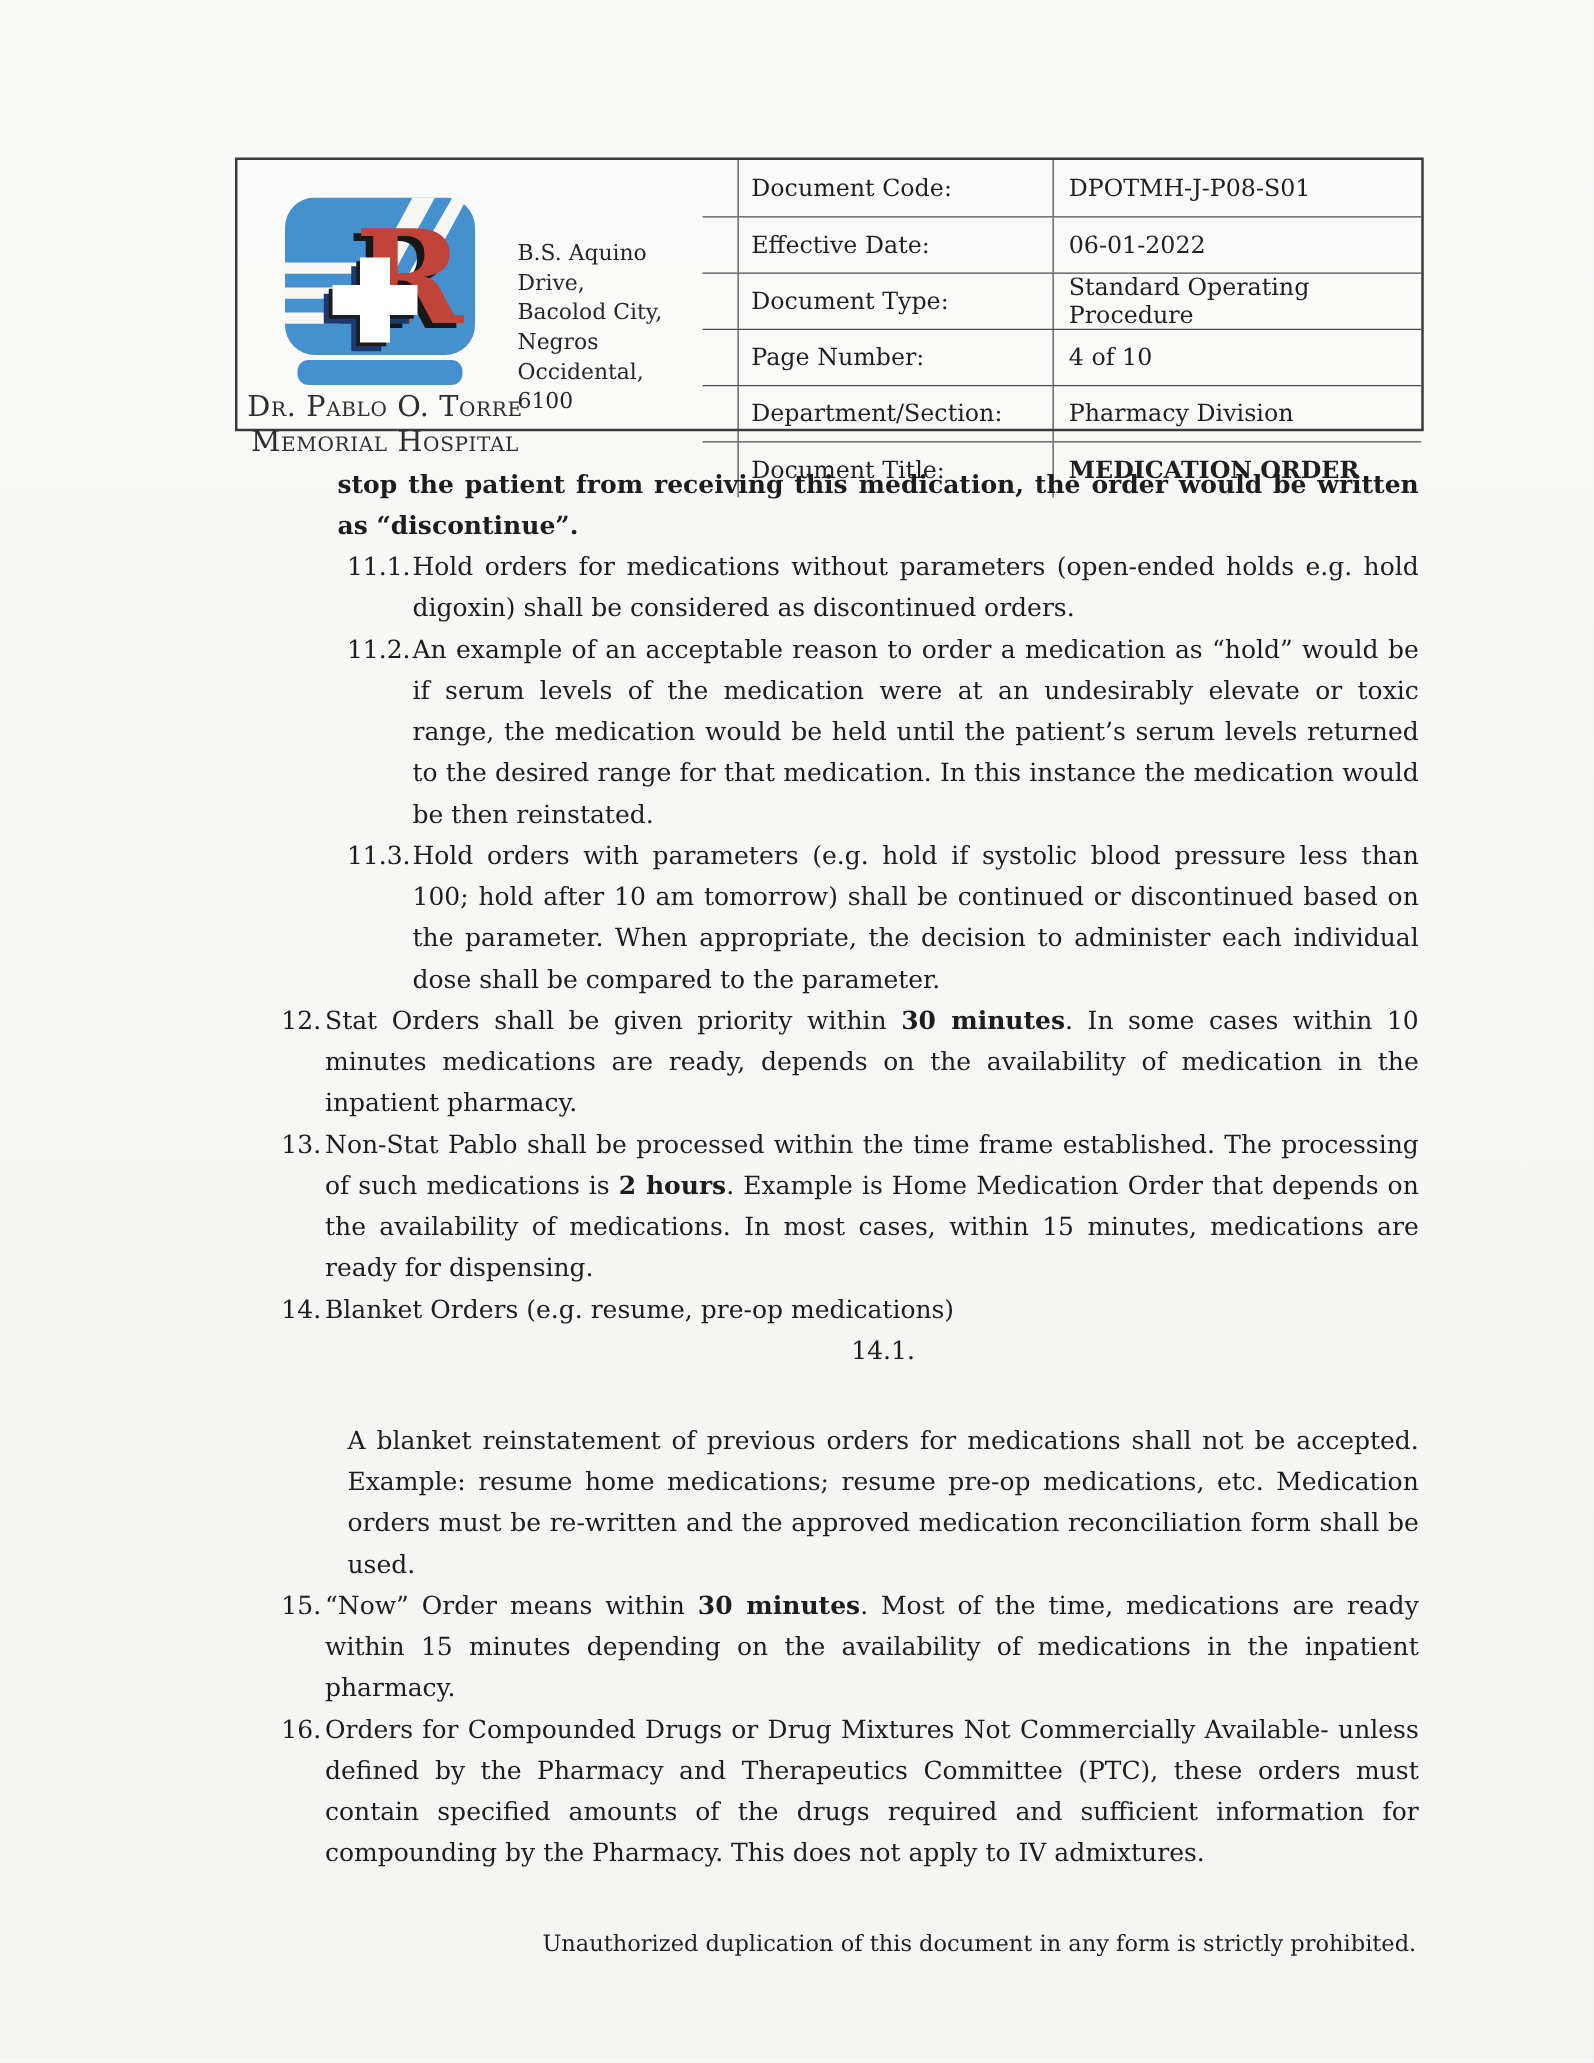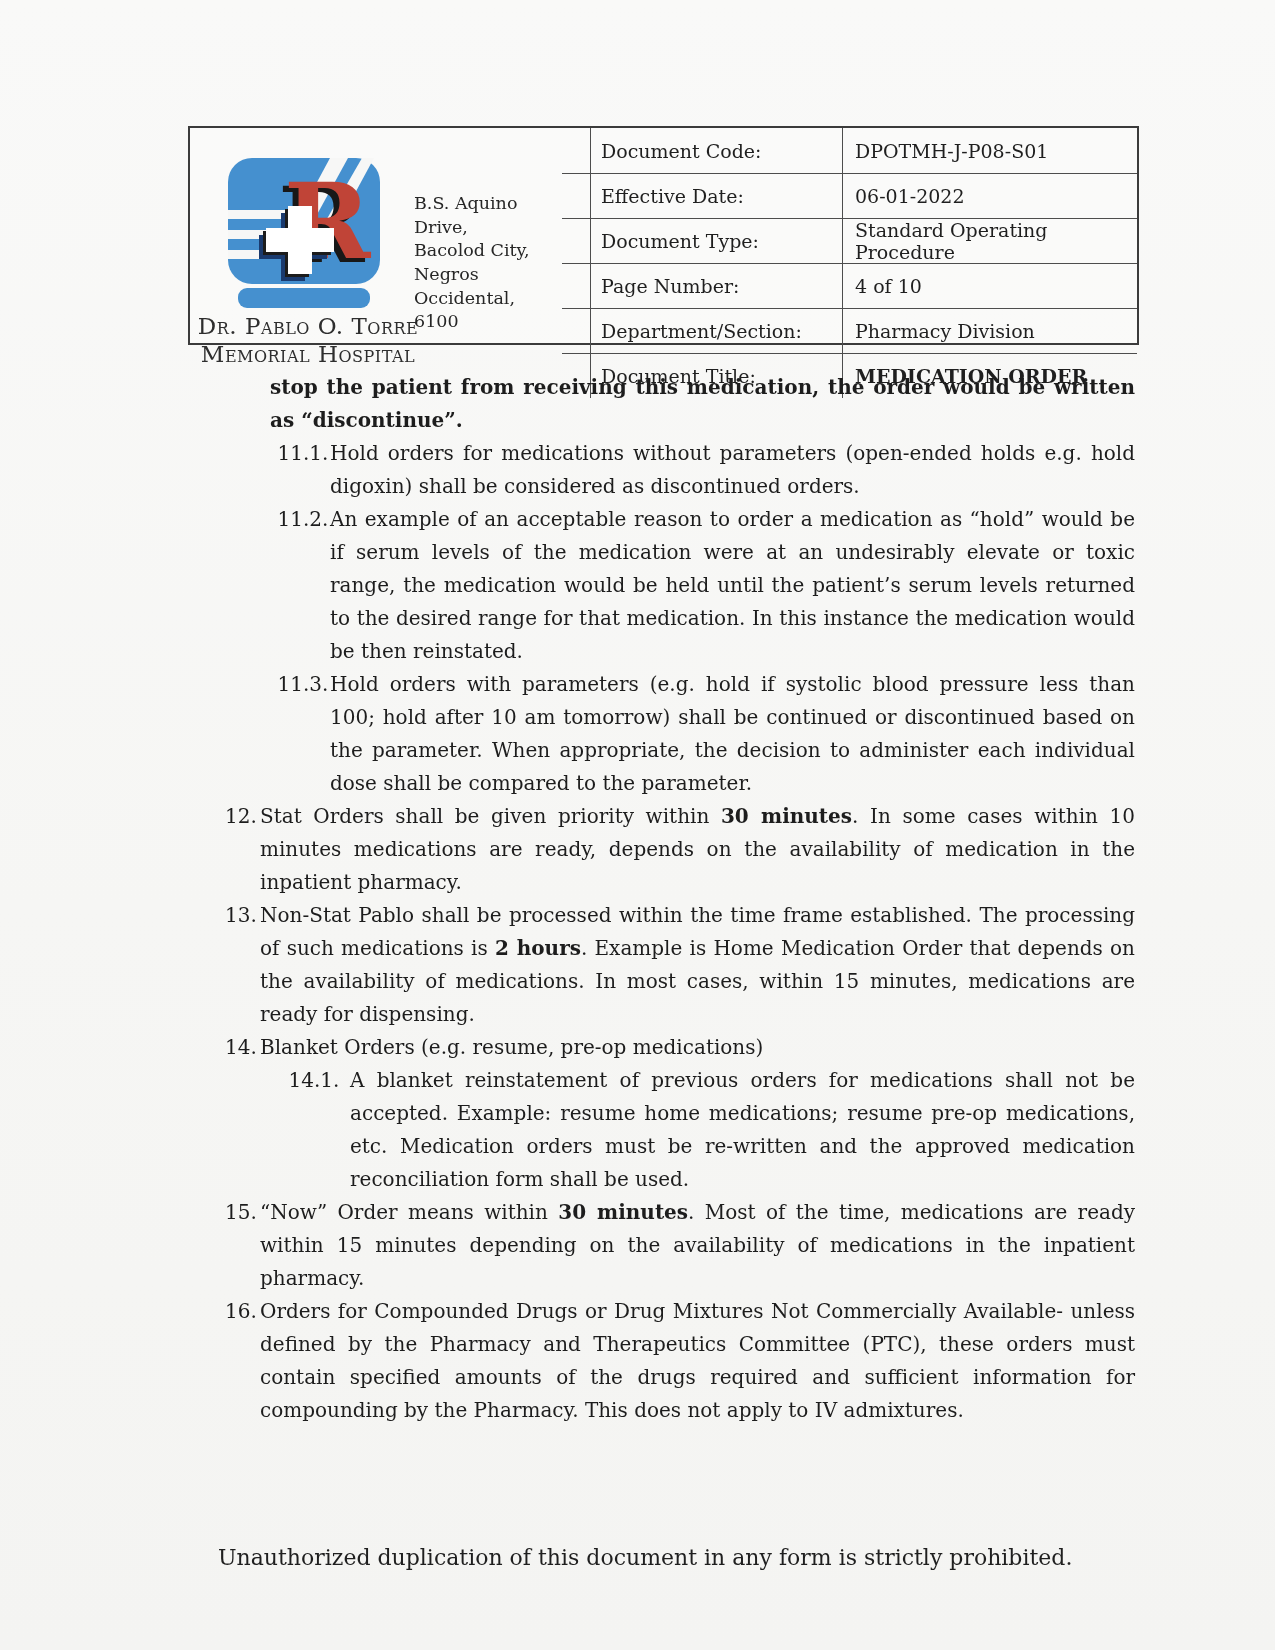--- a/index.html
+++ b/index.html
@@ -52,28 +52,28 @@
     font-size:20px; line-height:33px; color:#1d1d1d;
     text-align:justify;
   }
   .para { display:flex; margin:0; }
   .para .txt { flex:1; text-align:justify; }
   .p-intro { margin-left:52px;font-weight:bold; }
   .p-main { padding-left:4px; }
   .p-main .num { flex:0 0 38px; }
   .p-sub { margin-left:58px; }
   .p-sub .num { flex:0 0 54px; }
-  .p-sub2 { margin-left:60px; }
+  .p-sub2 { margin-left:60px;flex-direction:column; }
   .p-sub2 .num { flex:0 0 72px; }
   .num { text-align:center; }
 
   
   .doc-footer {
     position:absolute; left:218px; top:1545px; width:915px;
-    text-align:left; font-size:22px; color:#1f1f1f;
+    text-align:right; font-size:18px; color:#1f1f1f;
   }
 
   
   .logo-box { width:172px; height:150px; }
 </style>
 </head>
 <body>
 
 <div class="sheet">
 

